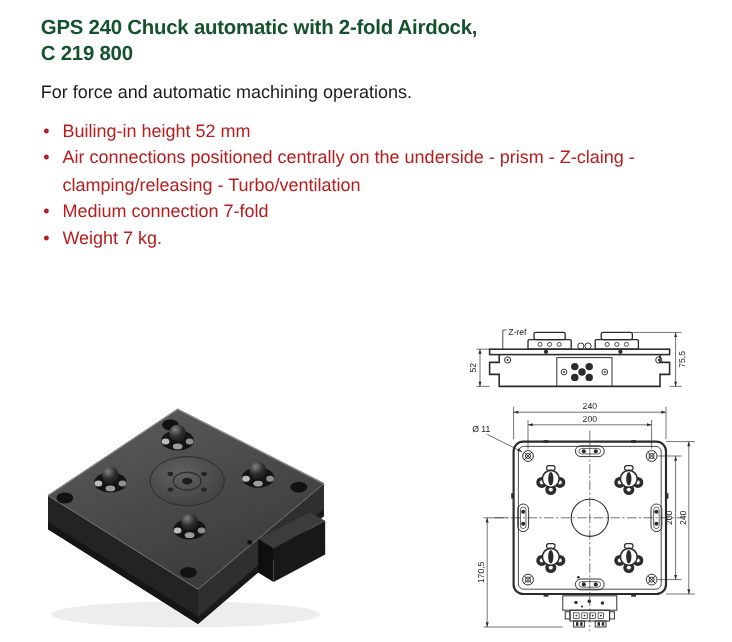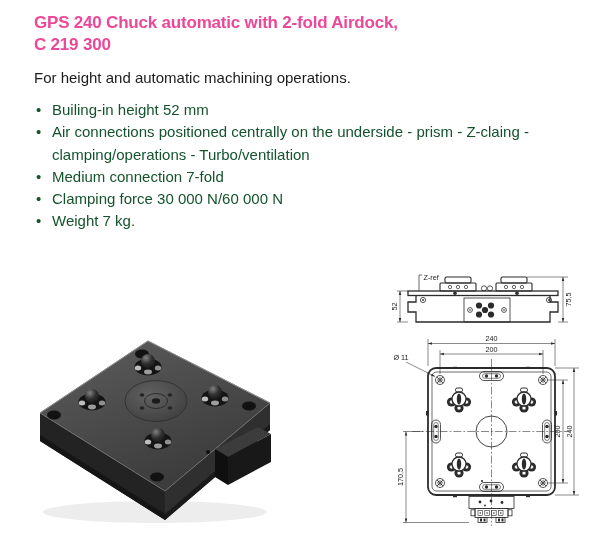--- a/index.html
+++ b/index.html
@@ -4,55 +4,54 @@
 <style>
   html,body{margin:0;padding:0;}
   body{
     width:610px;height:535px;position:relative;overflow:hidden;
     background:#ffffff;color:#1a1a1a;
     font-family:"Liberation Sans",sans-serif;
   }
   .header{position:absolute;left:34px;top:12px;width:540px;}
   .title{
     margin:0;font-size:17px;font-weight:700;line-height:22px;
-    letter-spacing:-0.2px;color:#ec4899;
+    letter-spacing:-0.2px;color:#14532d;
   }
   .subtitle{margin:12px 0 0;font-size:15px;line-height:20px;color:#1c1c1c;}
   .features{
     position:absolute;left:34px;top:99px;width:520px;
     margin:0;padding:0;list-style:none;
-    font-size:15px;line-height:22.3px;color:#14532d;
+    font-size:15px;line-height:22.3px;color:#b91c1c;
   }
   .features li{position:relative;padding-left:18px;}
   .features li::before{content:"\2022";position:absolute;left:2px;top:0;}
   .photo{position:absolute;left:30px;top:331px;width:246px;height:194px;}
   .side-view{position:absolute;left:390px;top:256px;width:192px;height:78px;}
   .top-view{position:absolute;left:392px;top:333px;width:196px;height:202px;}
   svg text{
     font-family:"Liberation Sans",sans-serif;
     fill:#1a1a1a;
   }
   .dim-text{font-size:7.2px;}
 </style>
 </head>
 <body>
 
 <header class="header">
   <h1 class="title">
     <span>GPS 240 Chuck automatic with 2-fold Airdock,</span><br>
-    <span>C 219 300</span>
+    <span>C 219 800</span>
   </h1>
-  <p class="subtitle">For height and automatic machining operations.</p>
+  <p class="subtitle">For force and automatic machining operations.</p>
 </header>
 
 <ul class="features">
   <li>Builing-in height 52 mm</li>
-  <li>Air connections positioned centrally on the underside - prism - Z-claing - clamping/operations - Turbo/ventilation</li>
+  <li>Air connections positioned centrally on the underside - prism - Z-claing - clamping/releasing - Turbo/ventilation</li>
   <li>Medium connection 7-fold</li>
-  <li>Clamping force 30 000 N/60 000 N</li>
   <li>Weight 7 kg.</li>
 </ul>
 
 <svg class="photo" viewBox="0 0 246 194" aria-hidden="true">
   <defs>
     <linearGradient id="gTop" x1="0" y1="0" x2="0.55" y2="1">
       <stop offset="0" stop-color="#5d5d5d"></stop>
       <stop offset="1" stop-color="#3b3b3b"></stop>
     </linearGradient>
     <radialGradient id="gKnob" cx="0.35" cy="0.28" r="0.95">

